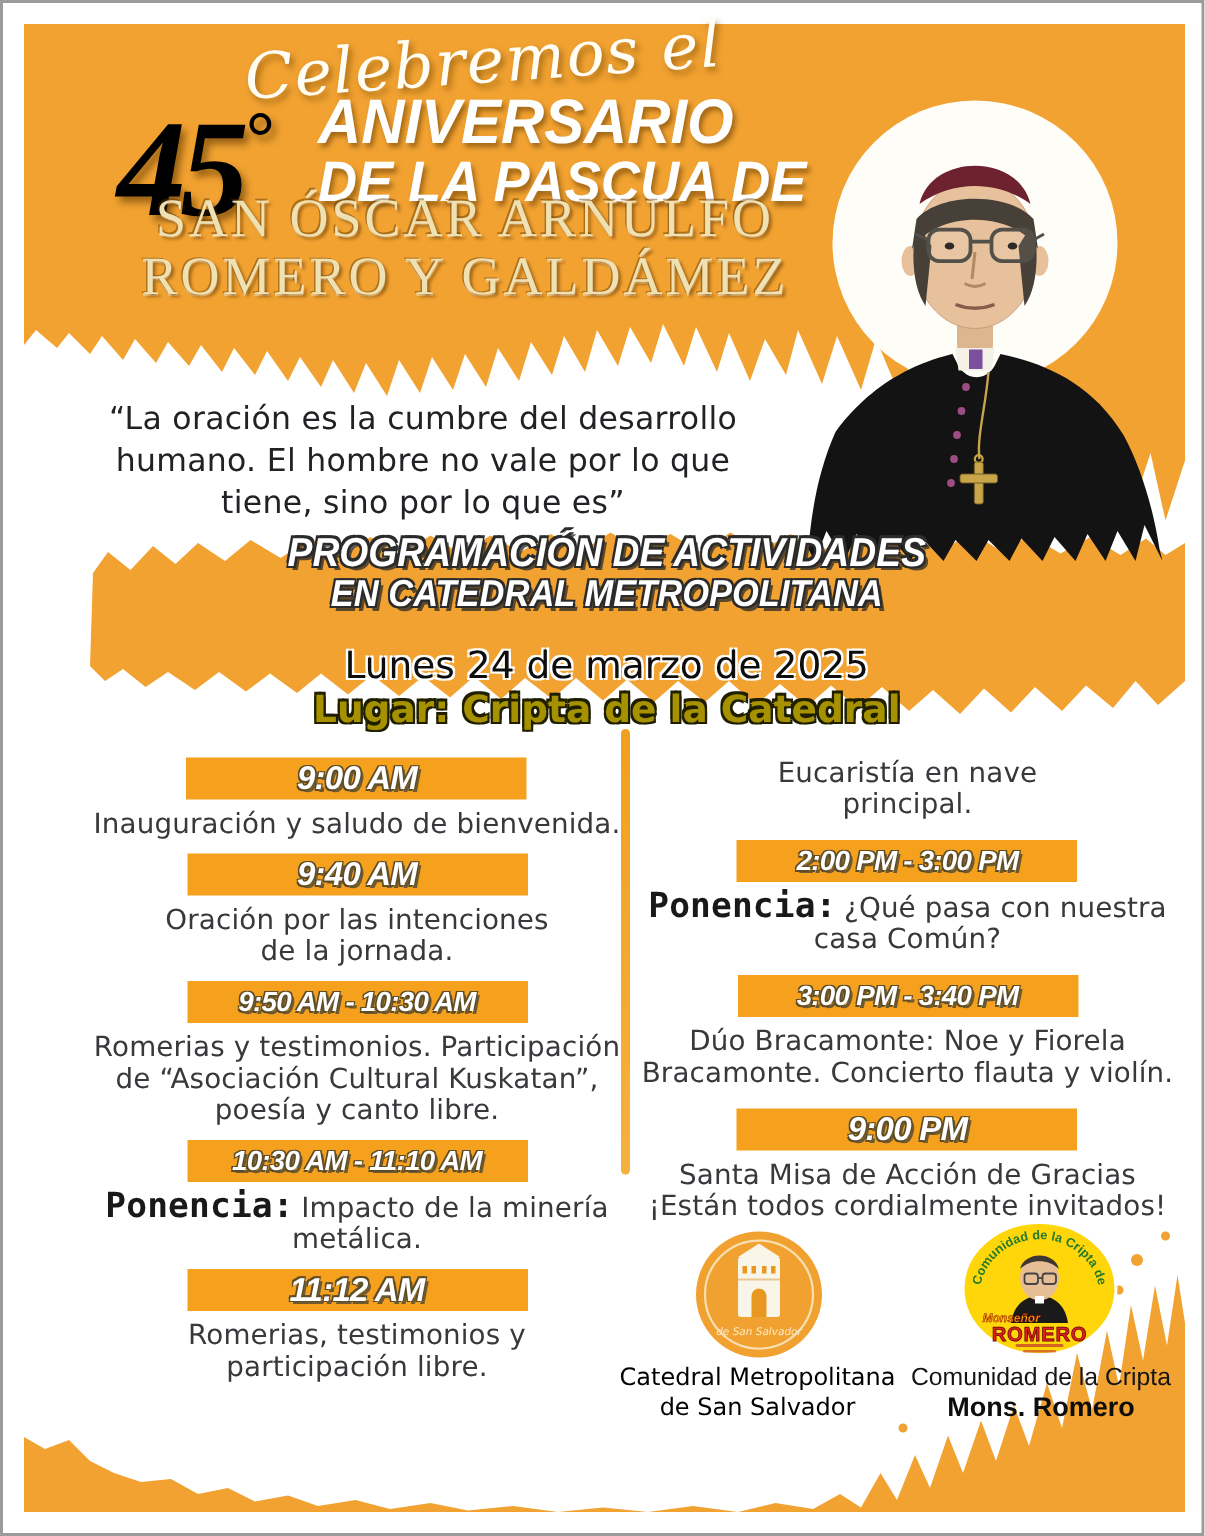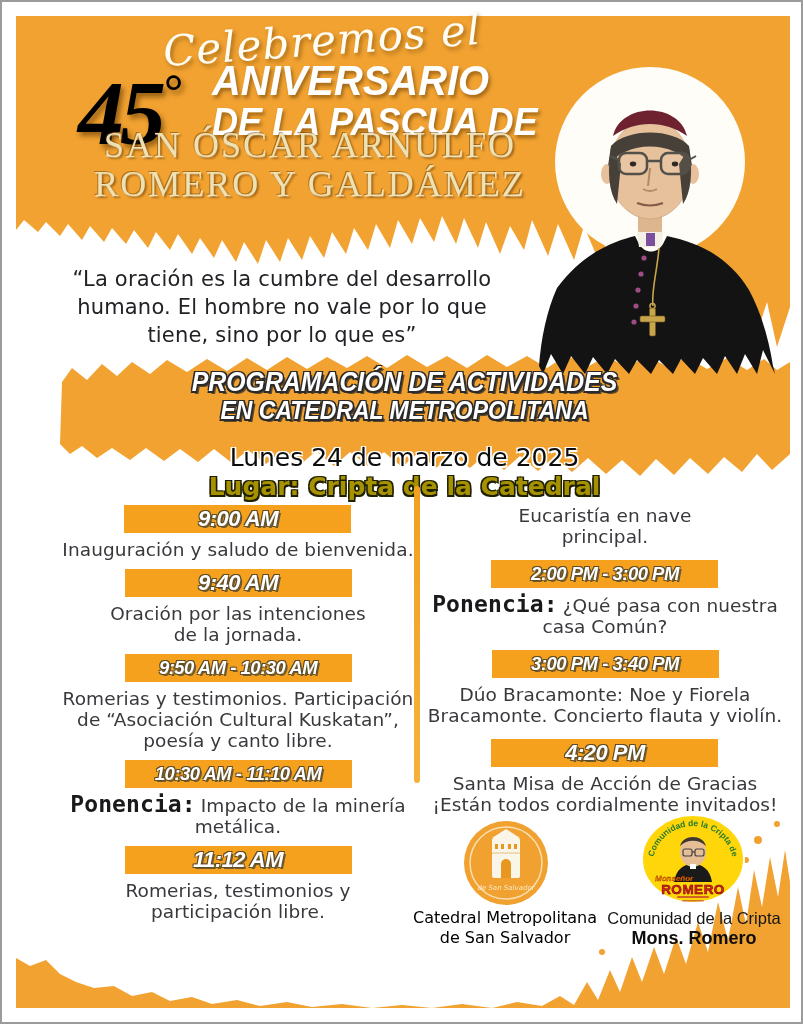--- a/index.html
+++ b/index.html
@@ -35,21 +35,21 @@
     color:#F0E1B2;letter-spacing:2px;
     text-shadow:-1px -1px 0 rgba(90,50,0,.45),2px 2px 2px rgba(90,50,0,.5),0 1px 0 #fff6;
   }
   
   .quote{
     position:absolute;left:45px;top:263px;width:470px;text-align:center;z-index:3;
     font-size:21px;line-height:28px;color:#222226;letter-spacing:.2px;
     white-space:pre-line;
   }
   
-  .prog{position:absolute;left:30px;top:366px;width:745px;text-align:center;z-index:3;}
+  .prog{position:absolute;left:30px;top:352px;width:745px;text-align:center;z-index:3;}
   .prog .p1,.prog .p2{
     font-family:"Liberation Sans",sans-serif;font-weight:bold;font-style:italic;color:#fff;
     transform:scaleX(.92);transform-origin:center;
     text-shadow:-1.5px -1.5px 0 #2b2b2b,1.5px -1.5px 0 #2b2b2b,-1.5px 1.5px 0 #2b2b2b,1.5px 1.5px 0 #2b2b2b,3px 3px 0 rgba(40,40,40,.75);
   }
   .prog .p1{font-size:27px;line-height:29px;letter-spacing:0;}
   .prog .p2{font-size:25px;line-height:27px;}
   .prog .date{
     font-size:25px;line-height:29px;margin-top:19px;color:#0d0d0d;
     text-shadow:-1.5px -1.5px 0 #fff,1.5px -1.5px 0 #fff,-1.5px 1.5px 0 #fff,1.5px 1.5px 0 #fff;
@@ -213,21 +213,21 @@
       <div class="timebar small">2:00 PM - 3:00 PM</div>
       <div class="desc"><span class="lead">Ponencia:</span><span>¿Qué pasa con nuestra
 casa Común?</span></div>
     </div>
     <div class="item">
       <div class="timebar small">3:00 PM - 3:40 PM</div>
       <div class="desc">Dúo Bracamonte: Noe y Fiorela
 Bracamonte. Concierto flauta y violín.</div>
     </div>
     <div class="item">
-      <div class="timebar">4:20 PM</div>
+      <div class="timebar">9:00 PM</div>
       <div class="desc">Santa Misa de Acción de Gracias
 ¡Están todos cordialmente invitados!</div>
     </div>
   </div>
 
   <svg class="logo" style="left:461px;top:818px;" width="86" height="88" viewBox="0 0 86 88" aria-hidden="true">
     <circle cx="43" cy="43" r="42" fill="#F1A130"></circle>
     <circle cx="43" cy="43" r="36" fill="none" stroke="#F9DFAF" stroke-width="1.5"></circle>
     <path d="M29,18 L43,9 L57,18 Z" fill="#FAF5E9"></path>
     <rect x="29" y="18" width="28" height="40" rx="2" fill="#FAF5E9"></rect>

